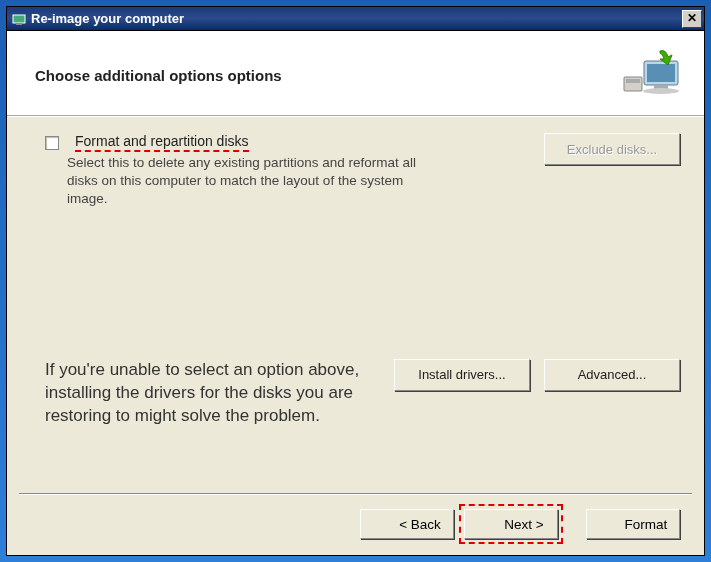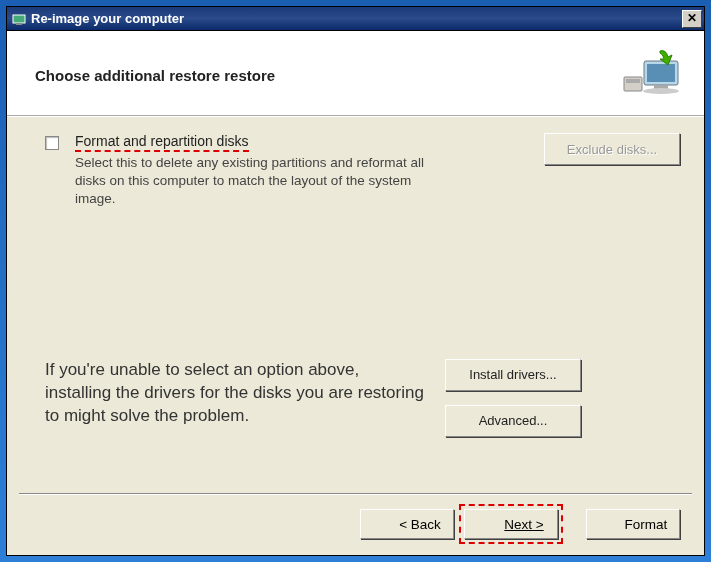--- a/index.html
+++ b/index.html
@@ -104,21 +104,21 @@
 }
 .chk-label {
   font-size: 14px;
   color: #222;
   border-bottom: 2px dashed #d00;
   padding-bottom: 1px;
 }
 .desc {
   font-size: 13.5px;
   color: #444;
-  margin-left: 30px;
+  margin-left: 22px;
   line-height: 1.35;
   max-width: 380px;
 }
 .wbtn {
   width: 136px;
   height: 32px;
   background: #ece9d8;
   border: 1px solid #888;
   border-top-color: #fff;
   border-left-color: #fff;
@@ -144,21 +144,21 @@
 }
 .mid-text {
   flex: 1;
   font-size: 17px;
   color: #333;
   line-height: 1.35;
   max-width: 380px;
 }
 .mid-buttons {
   display: flex;
-  flex-direction: column;
+  flex-direction: row;
   gap: 14px;
 }
 .footer-divider {
   height: 2px;
   border-top: 1px solid #888;
   border-bottom: 1px solid #fff;
   margin: 20px 12px 0 12px;
 }
 .footer {
   display: flex;
@@ -177,40 +177,39 @@
   font-size: 13.5px;
   cursor: pointer;
   display: flex;
   align-items: center;
   justify-content: center;
   padding-left: 26px;
 }
 .next-hl {
   outline: 2px dashed #d00;
   outline-offset: 3px;
-  text-decoration: underline;
 }
 </style>
 </head>
 <body>
 
 <div class="window">
   <div class="titlebar">
     <span class="titlebar-icon">
       <svg width="16" height="16" viewBox="0 0 16 16">
         <rect x="2" y="4" width="12" height="8" fill="#4a7" stroke="#fff"></rect>
         <rect x="5" y="12" width="6" height="2" fill="#888"></rect>
       </svg>
     </span>
     <span class="titlebar-text">Re-image your computer</span>
     <div class="close-btn">✕</div>
   </div>
 
   <div class="header-area">
-    <div class="header-text">Choose additional restore restore</div>
+    <div class="header-text">Choose additional options options</div>
     <div class="header-icon">
       <svg width="66" height="52" viewBox="0 0 66 52">
         <rect x="26" y="12" width="34" height="24" rx="2" fill="#b8d8e8" stroke="#678"></rect>
         <rect x="29" y="15" width="28" height="18" fill="#5a8fb5"></rect>
         <rect x="36" y="36" width="14" height="4" fill="#aaa"></rect>
         <ellipse cx="43" cy="42" rx="18" ry="3" fill="#ccc"></ellipse>
         <rect x="6" y="28" width="18" height="14" rx="1" fill="#d4d0c8" stroke="#888"></rect>
         <rect x="8" y="30" width="14" height="4" fill="#aaa"></rect>
         <path d="M 42 2 Q 48 0 50 8 L 54 6 L 50 16 L 42 10 L 46 10 Q 45 5 42 4 Z" fill="#4a0" stroke="#280"></path>
       </svg>

